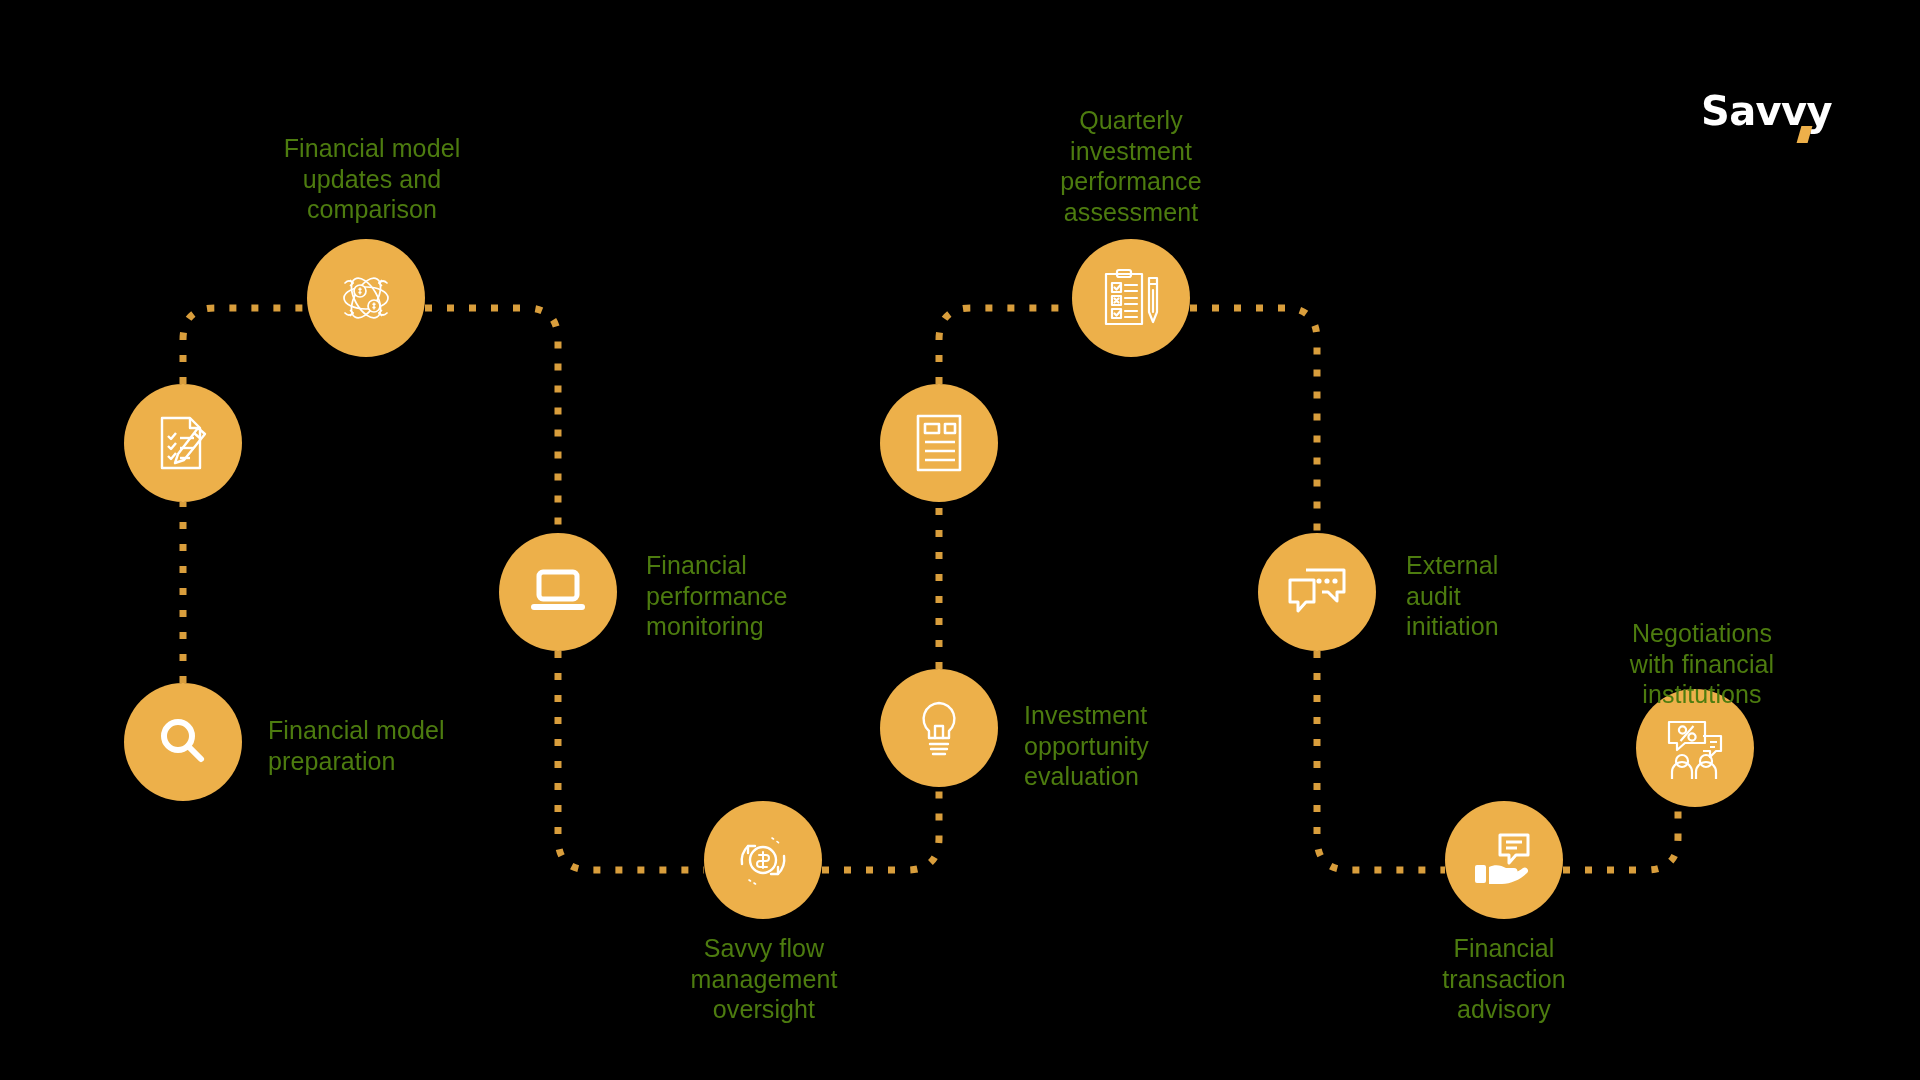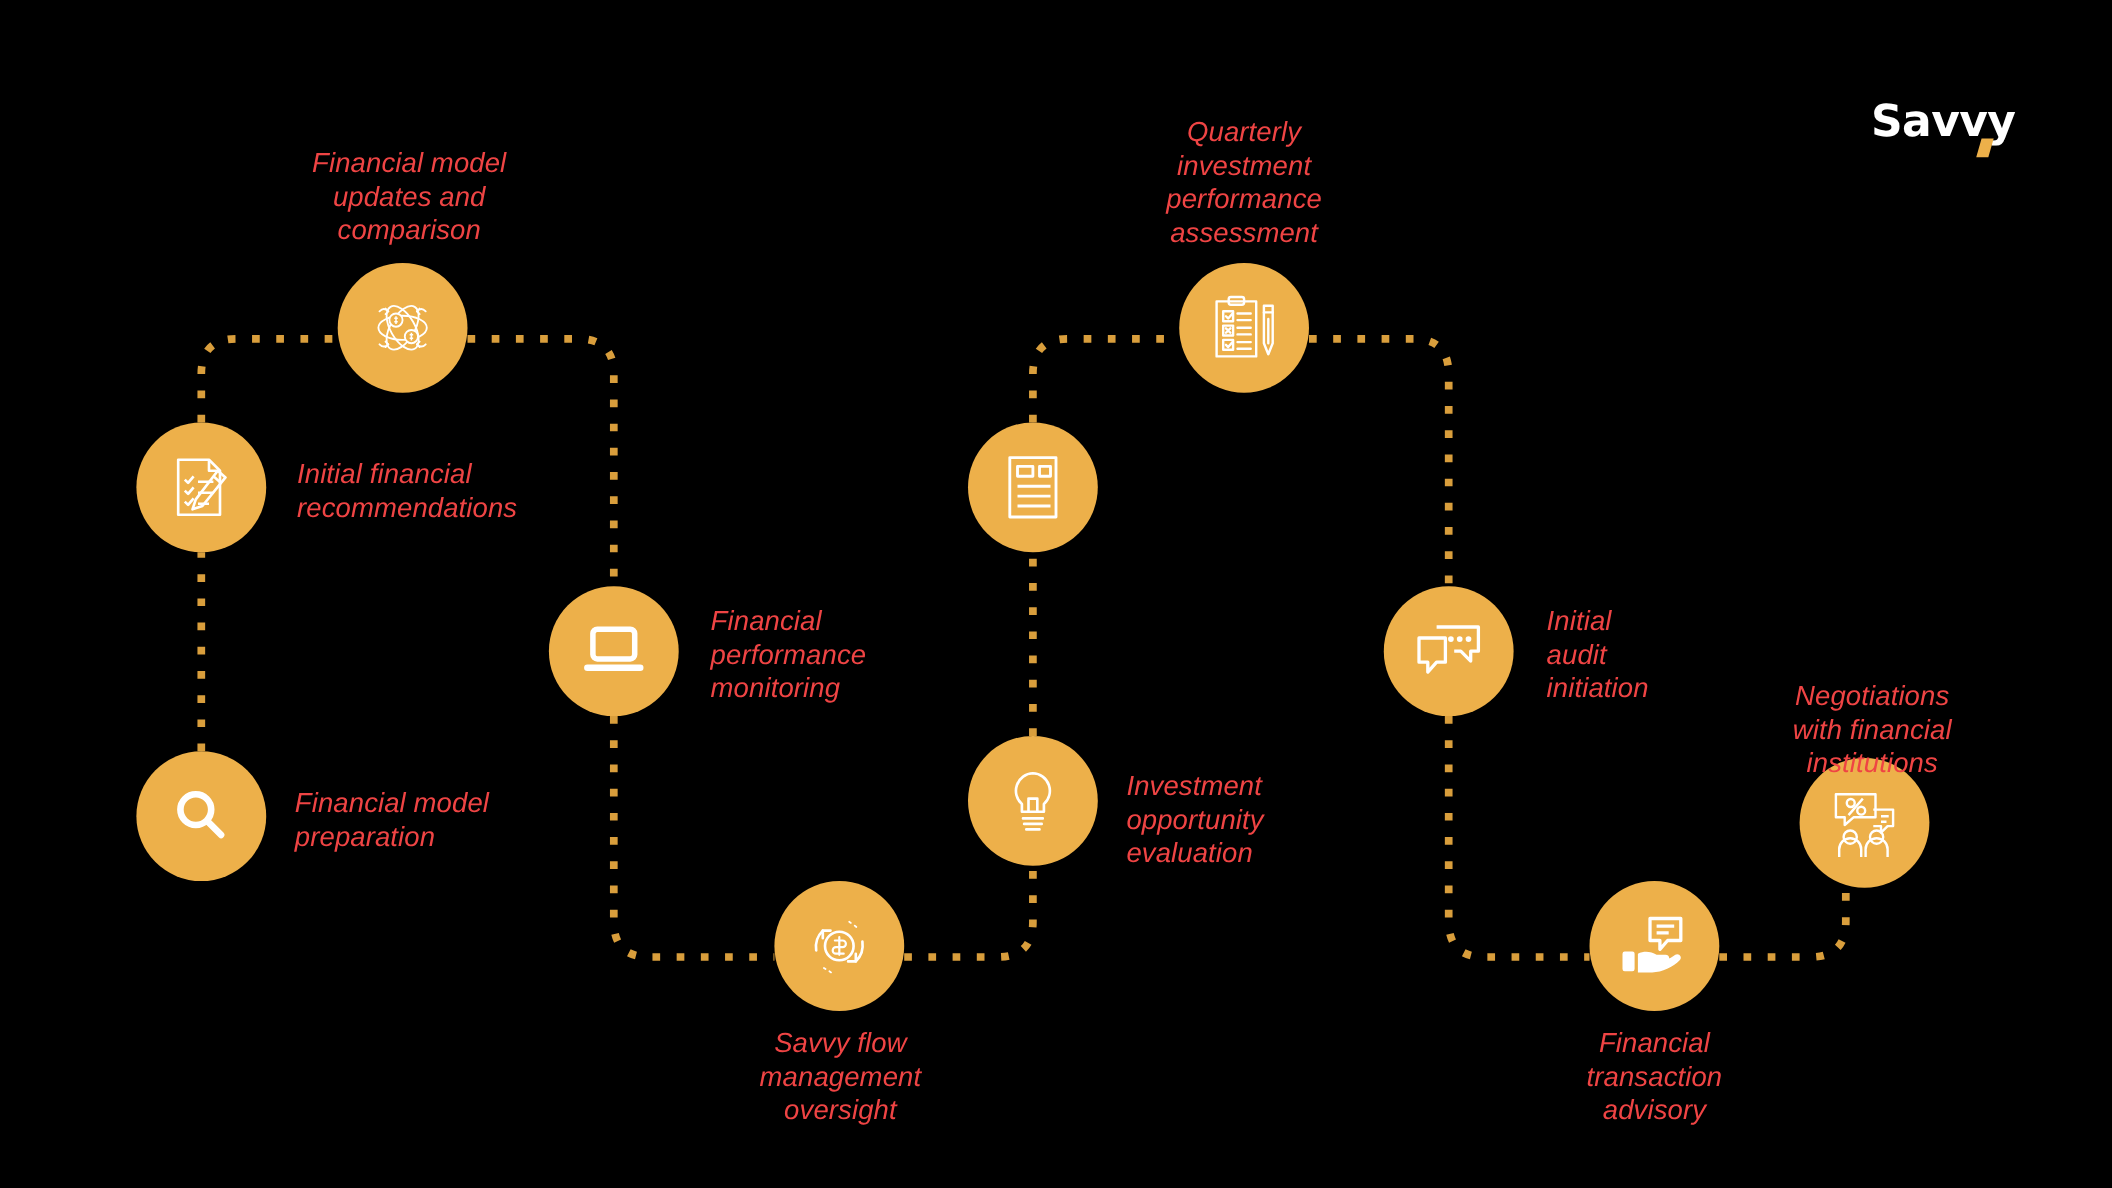--- a/index.html
+++ b/index.html
@@ -7,22 +7,22 @@
        font-family:"Liberation Sans","DejaVu Sans",sans-serif;}
   #stage{position:relative;width:1920px;height:1080px;background:#000;}
 
   #paths{position:absolute;left:0;top:0;width:1920px;height:1080px;}
 
   .node{position:absolute;width:118px;height:118px;border-radius:50%;
         background:#edb04a;display:flex;align-items:center;justify-content:center;
         transform:translate(-50%,-50%);}
   .node svg{display:block;}
 
-  .label{position:absolute;color:#ef4444;font-size:25px;line-height:1.22;
-         letter-spacing:.1px;white-space:pre-line;font-style:italic;}
+  .label{position:absolute;color:#4d7c0f;font-size:25px;line-height:1.22;
+         letter-spacing:.1px;white-space:pre-line;}
   .label.l{text-align:left;}
   .label.c{text-align:center;transform:translateX(-50%);}
 
   #logo{position:absolute;right:88px;top:88px;}
   #logo .word{font-size:40px;font-weight:bold;color:#fff;letter-spacing:-.6px;
               font-family:"DejaVu Sans","Liberation Sans",sans-serif;}
   #logo .tick{position:absolute;right:22px;bottom:-9px;width:11px;height:17px;
               background:#edb04a;transform:skewX(-16deg);}
 </style>
 </head>
@@ -227,39 +227,37 @@
             <path d="M9 62 v-7 a10 10 0 0 1 20 0 v7"></path>
             <circle cx="43" cy="44" r="6"></circle>
             <path d="M33 62 v-7 a10 10 0 0 1 20 0 v7"></path>
           </g>
         </svg>
     </span>
   </div>
 
   <div class="label l" style="left:268px;top:715px;">Financial model
 preparation</div>
-  <div class="label l" style="left:270px;top:416px;">Initial financial
-recommendations</div>
   <div class="label c" style="left:372px;top:133px;">Financial model
 updates and
 comparison</div>
   <div class="label l" style="left:646px;top:550px;">Financial
 performance
 monitoring</div>
   <div class="label c" style="left:764px;top:933px;">Savvy flow
 management
 oversight</div>
   <div class="label l" style="left:1024px;top:700px;">Investment
 opportunity
 evaluation</div>
   <div class="label c" style="left:1131px;top:105px;">Quarterly
 investment
 performance
 assessment</div>
-  <div class="label l" style="left:1406px;top:550px;">Initial
+  <div class="label l" style="left:1406px;top:550px;">External
 audit
 initiation</div>
   <div class="label c" style="left:1504px;top:933px;">Financial
 transaction
 advisory</div>
   <div class="label c" style="left:1702px;top:578px;margin-top:40px;">Negotiations
 with financial
 institutions</div>
 
   <div id="logo">

